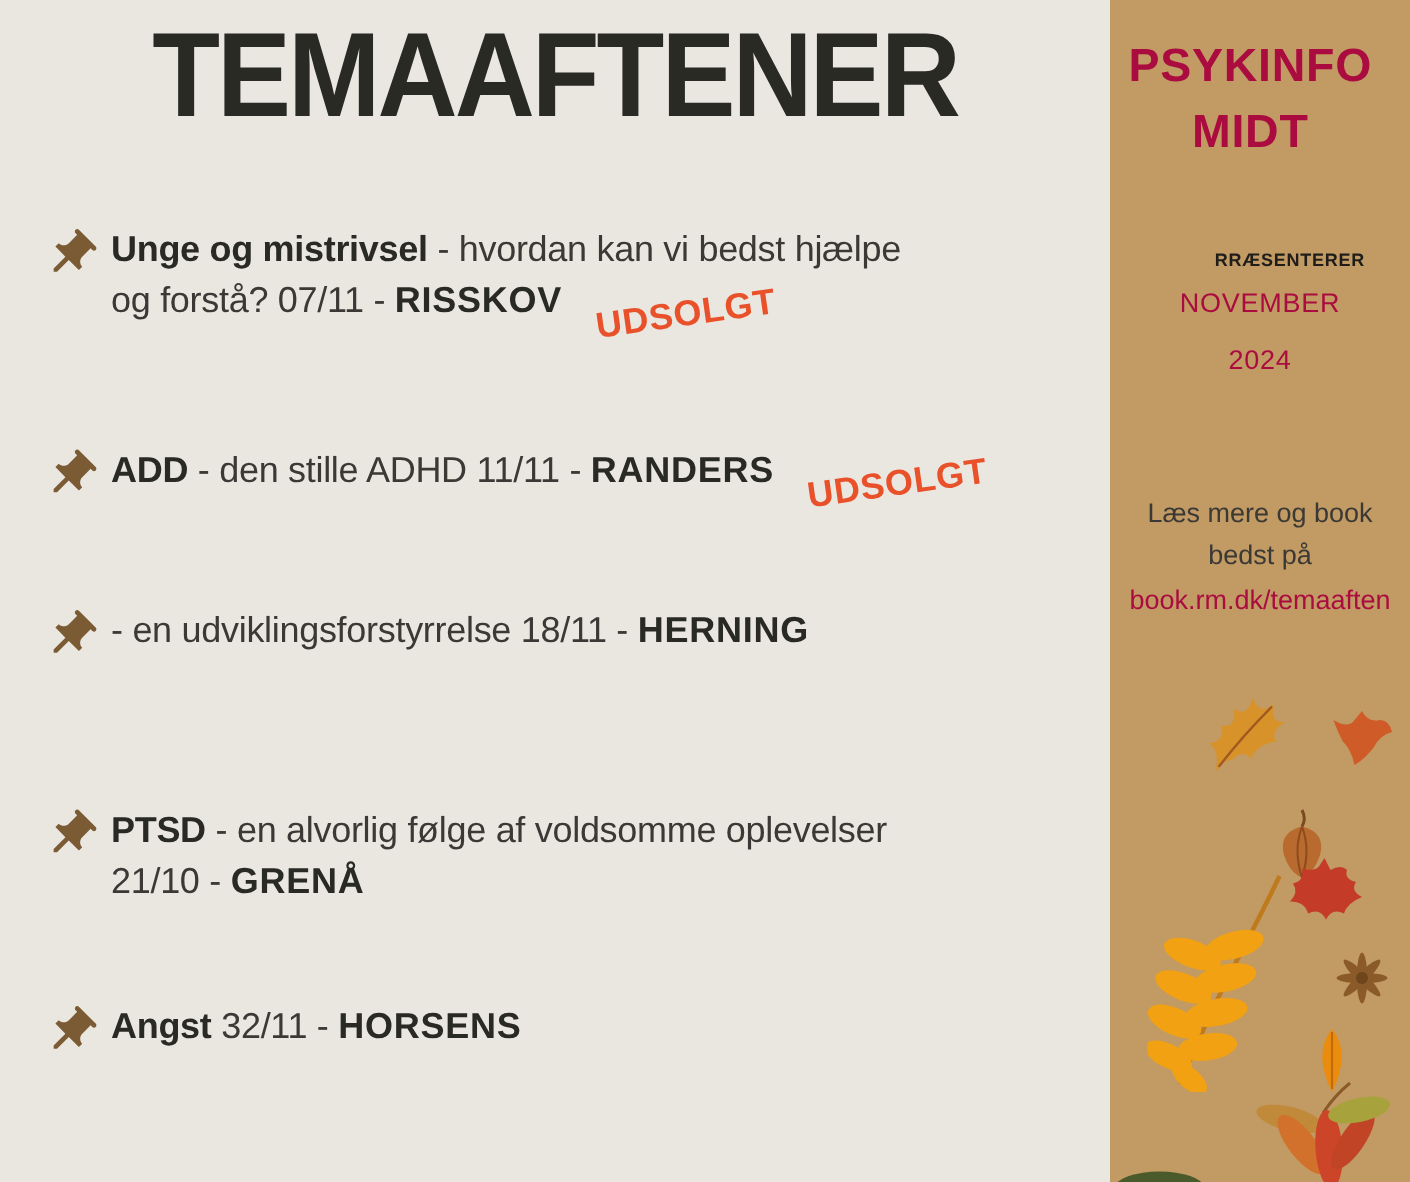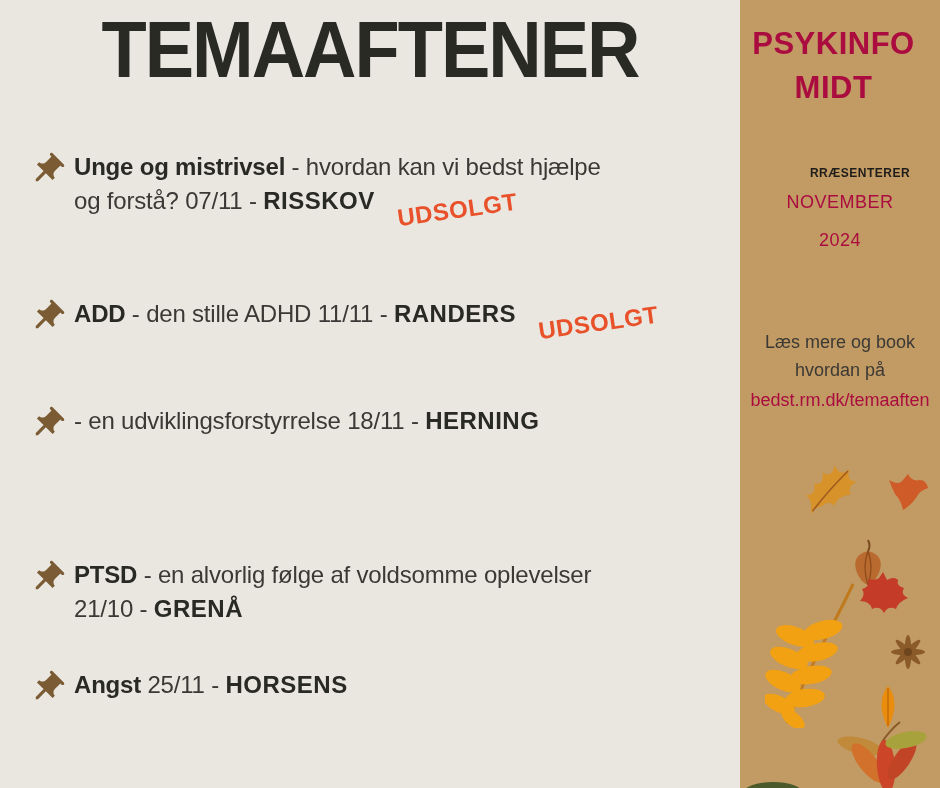--- a/index.html
+++ b/index.html
@@ -91,21 +91,21 @@
             <g transform="rotate(45 12 12)">
               <path fill="#7b5b34" d="M16,9V4h1c0.55,0 1,-0.45 1,-1s-0.45,-1 -1,-1H7C6.45,2 6,2.45 6,3s0.45,1 1,1h1v5c0,1.66 -1.34,3 -3,3v2h5.97v7l1,1 1,-1v-7H19v-2c-1.66,0 -3,-1.34 -3,-3z"></path>
             </g>
           </svg>
       </span>
       <div class="event-text">
         <div><span>- en udviklingsforstyrrelse 18/11 - </span><b class="loc loc-rust">HERNING</b></div>
       </div>
     </div>
 
-    <div class="event" style="top:558px">
+    <div class="event" style="top:537px">
       <span class="pin">
         <svg width="38" height="38" viewBox="0 0 24 24">
             <g transform="rotate(45 12 12)">
               <path fill="#7b5b34" d="M16,9V4h1c0.55,0 1,-0.45 1,-1s-0.45,-1 -1,-1H7C6.45,2 6,2.45 6,3s0.45,1 1,1h1v5c0,1.66 -1.34,3 -3,3v2h5.97v7l1,1 1,-1v-7H19v-2c-1.66,0 -3,-1.34 -3,-3z"></path>
             </g>
           </svg>
       </span>
       <div class="event-text">
         <div><b>PTSD</b><span> - en alvorlig følge af voldsomme oplevelser</span></div>
         <div><span>21/10 - </span><b class="loc loc-rust">GRENÅ</b></div>
@@ -114,21 +114,21 @@
 
     <div class="event" style="top:668px">
       <span class="pin">
         <svg width="38" height="38" viewBox="0 0 24 24">
             <g transform="rotate(45 12 12)">
               <path fill="#7b5b34" d="M16,9V4h1c0.55,0 1,-0.45 1,-1s-0.45,-1 -1,-1H7C6.45,2 6,2.45 6,3s0.45,1 1,1h1v5c0,1.66 -1.34,3 -3,3v2h5.97v7l1,1 1,-1v-7H19v-2c-1.66,0 -3,-1.34 -3,-3z"></path>
             </g>
           </svg>
       </span>
       <div class="event-text">
-        <div><b>Angst</b><span> 25/11 - </span><b class="loc loc-rust">HORSENS</b></div>
+        <div><b>Angst</b><span> 32/11 - </span><b class="loc loc-rust">HORSENS</b></div>
       </div>
     </div>
 
   </div>
 
   <div class="sidebar">
 
     <div class="brand">
       <div>PSYKINFO</div>
       <div>MIDT</div>
@@ -136,22 +136,22 @@
 
     <div class="presents">RRÆSENTERER</div>
 
     <div class="month">
       <div>NOVEMBER</div>
       <div>2024</div>
     </div>
 
     <div class="booking">
       <div>Læs mere og book</div>
-      <div>hvordan på</div>
-      <a class="booking-link" href="#">bedst.rm.dk/temaaften</a>
+      <div>bedst på</div>
+      <a class="booking-link" href="#">book.rm.dk/temaaften</a>
     </div>
 
     <span class="leaf" style="left:58px;top:462px">
       <svg width="70" height="58" viewBox="0 0 70 58">
           <g transform="rotate(-22 35 28)">
             <path d="M5,42 Q13,30 8,23 Q18,26 20,15 Q28,21 32,8 Q38,17 46,6 Q46,19 58,15 Q50,25 60,29 Q48,31 50,39 Q38,35 30,43 Q28,35 18,39 Q13,37 5,42 Z" fill="#d8922a"></path>
             <path d="M8,40 Q30,27 56,16" stroke="#a05a20" stroke-width="1.6" fill="none"></path>
           </g>
         </svg>
     </span>

